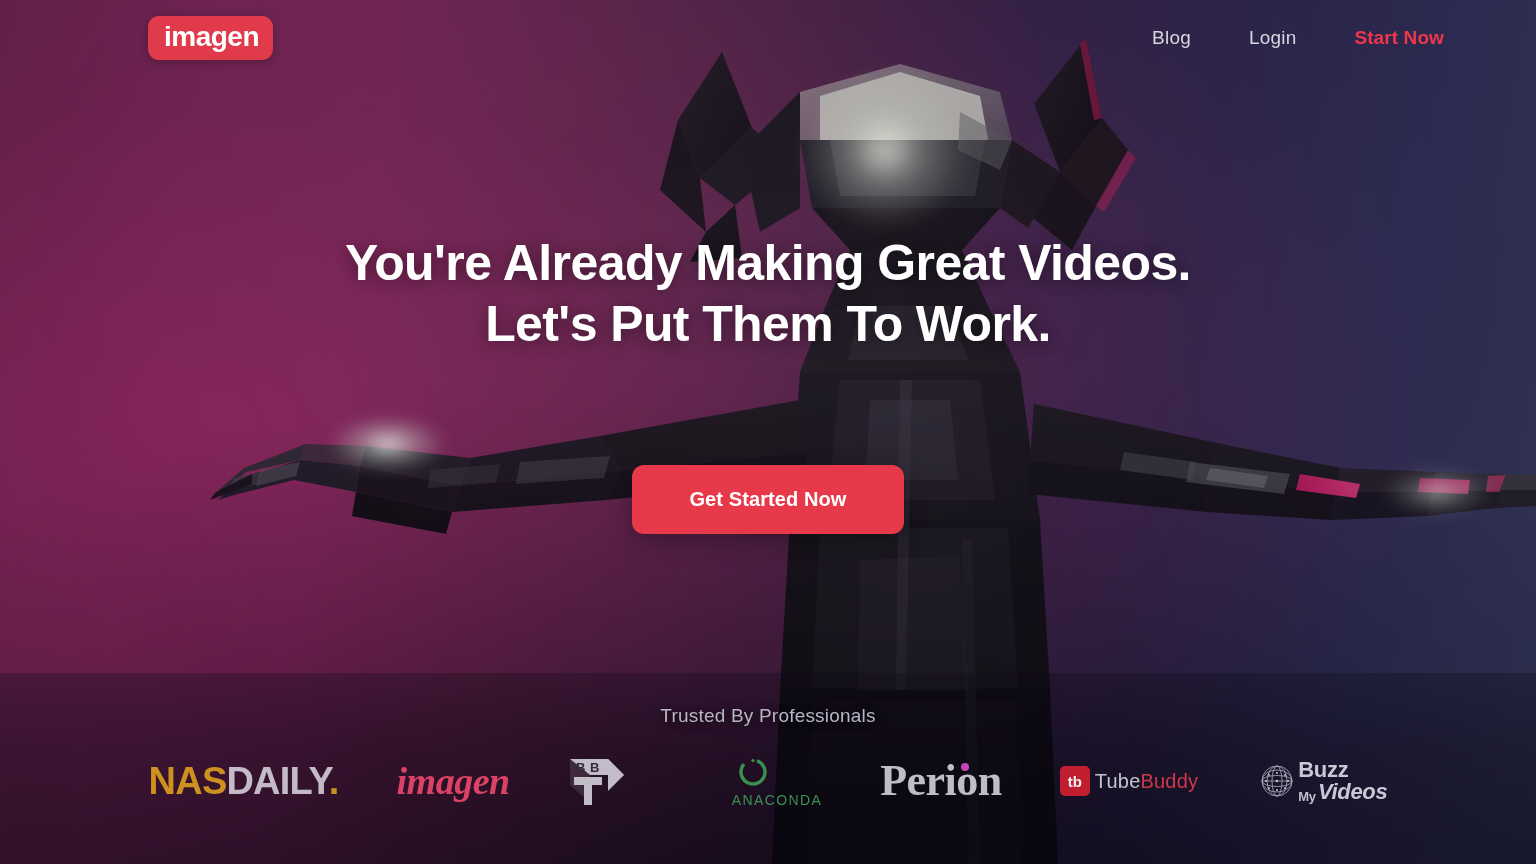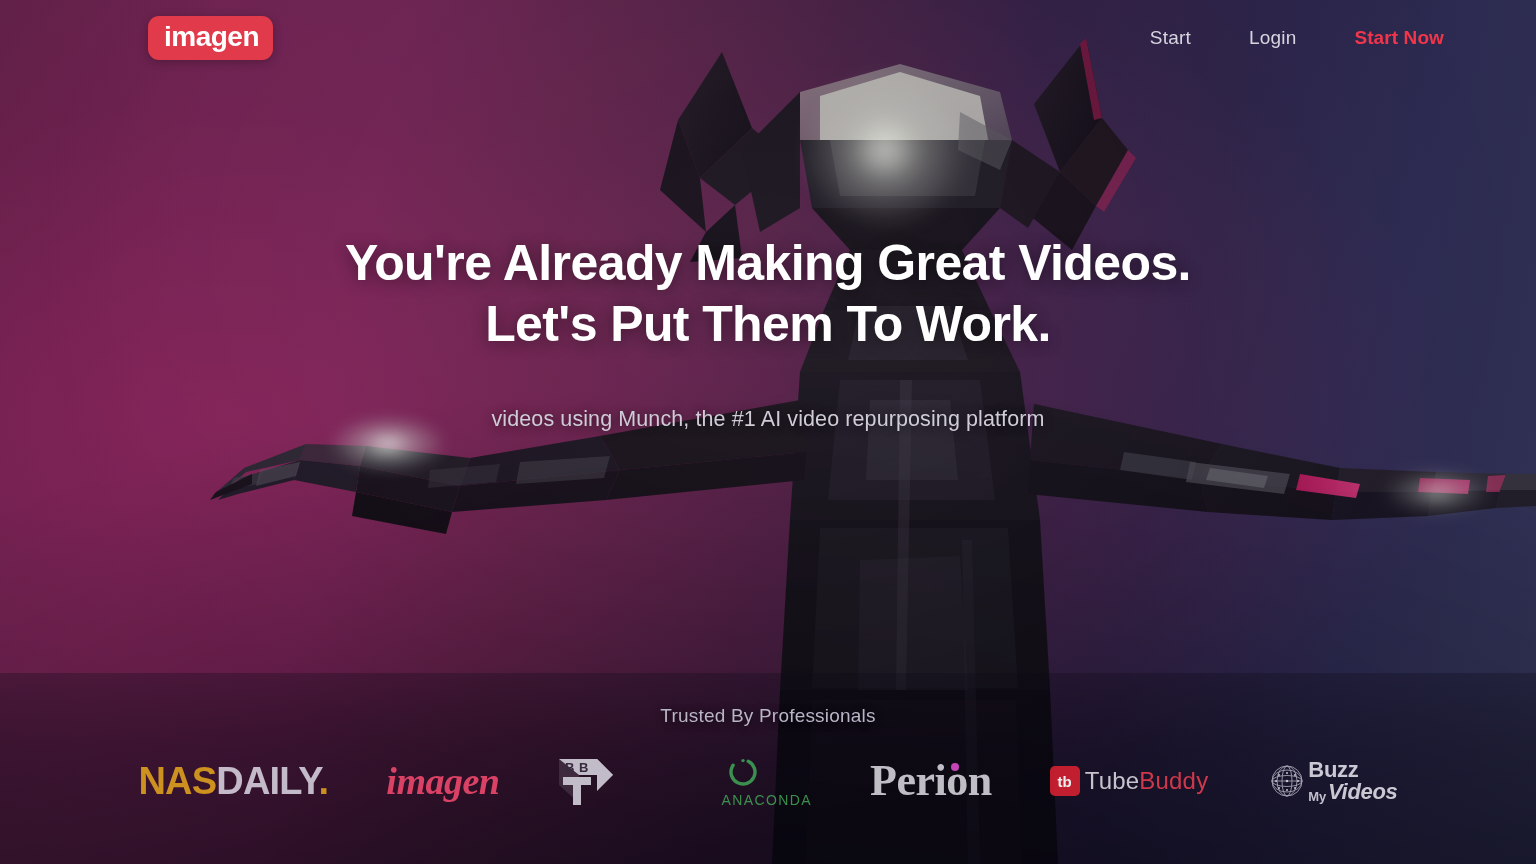--- a/index.html
+++ b/index.html
@@ -163,21 +163,21 @@
     border-radius:50%; background:#d34bc4;
   }
 
   
   .tubebuddy { display:flex; flex-direction:row; align-items:center; gap:5px; }
   .tb-mark {
     width:30px; height:30px; border-radius:5px; background:#cf2030;
     display:flex; align-items:center; justify-content:center;
     color:#ffffff; font-size:15px; font-weight:700; line-height:1;
   }
-  .tb-word { font-size:24px; font-weight:400; line-height:1; letter-spacing:0.2px; }
+  .tb-word { font-size:20px; font-weight:400; line-height:1; letter-spacing:0.2px; }
   .tb-word .tube { color:#d4d1da; }
   .tb-word .buddy { color:#de3a4e; }
 
   
   .buzzmy { display:flex; align-items:center; }
   .globe { width:42px; height:42px; }
   .bmv-words { line-height:1; }
   .bmv-buzz {
     display:block; color:#d8d6e0; font-size:22px; font-weight:700;
     letter-spacing:-0.3px;
@@ -308,34 +308,36 @@
   </div>
 
   <div class="bg-vignette"></div>
 
   <nav class="navbar">
     <a class="logo">
       <span class="logo-text">imagen</span>
     </a>
     <span class="nav-spacer"></span>
     <div class="nav-links">
-      <a class="nav-link">Start</a>
+      <a class="nav-link">Blog</a>
       <a class="nav-link">Login</a>
       <a class="nav-cta">Start Now</a>
     </div>
   </nav>
 
   <section class="hero">
     <h1 class="headline">
       <span>You're Already Making Great Videos.</span>
       <span class="l2">Let's Put Them To Work.</span>
     </h1>
     <p class="subhead">
-      <span class="s2">videos using Munch, the #1 AI video repurposing platform</span>
     </p>
+    <div class="cta-wrap">
+      <button class="cta-button">Get Started Now</button>
+    </div>
   </section>
 
   <section class="trusted-band">
     <div class="trusted-title">Trusted By Professionals</div>
 
     <div class="logo-strip">
 
       <div class="brand">
         <div class="nasdaily">
           <span class="nas">NAS</span><span class="daily">DAILY</span><span class="dot">.</span>

